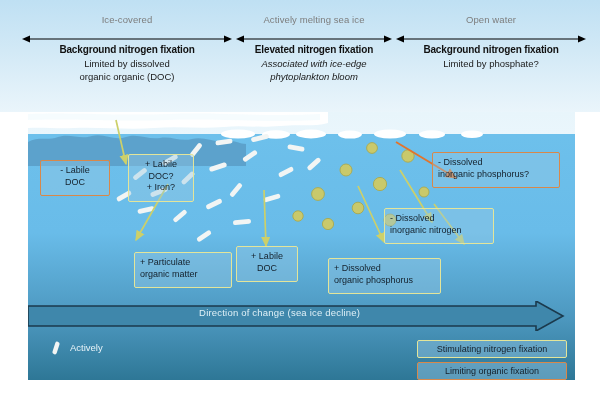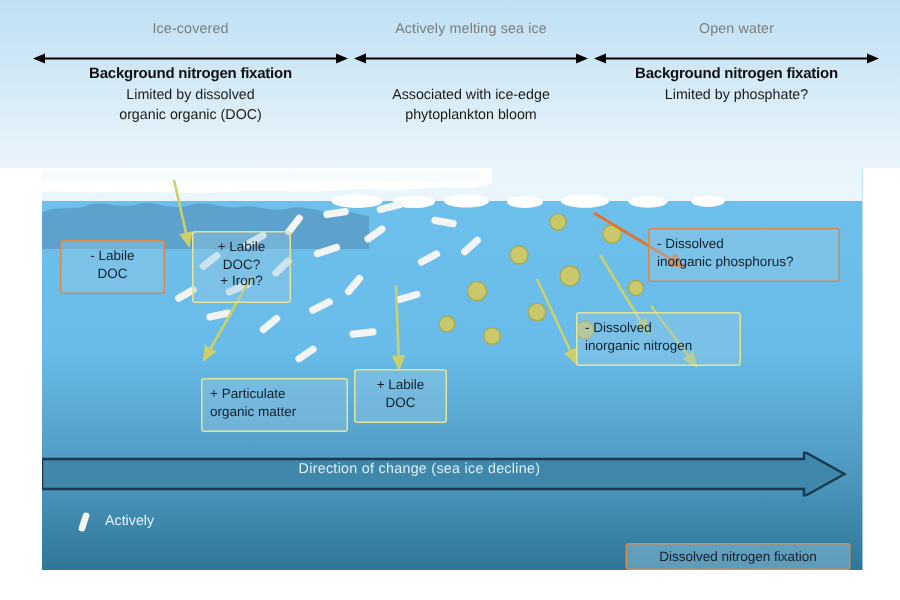--- a/index.html
+++ b/index.html
@@ -73,21 +73,22 @@
 organic organic (DOC)</div>
     </div>
 
     <div class="hdr-col" style="left:236px;width:156px;">
       <div class="hdr-cat">Actively melting sea ice</div>
       <svg class="hdr-axis" viewBox="0 0 156 10" preserveAspectRatio="none">
         <line x1="5" y1="5" x2="151" y2="5" stroke="#000" stroke-width="1.2"></line>
         <polygon points="0,5 8,1.6 8,8.4" fill="#000"></polygon>
         <polygon points="156,5 148,1.6 148,8.4" fill="#000"></polygon>
       </svg>
-      <div class="hdr-sub" style="white-space:pre-line;">Associated with ice-edge
+      <div class="hdr-title">Elevated nitrogen fixation</div>
+      <div class="hdr-sub" style="white-space:pre-line;font-style:italic;">Associated with ice-edge
 phytoplankton bloom</div>
     </div>
 
     <div class="hdr-col" style="left:396px;width:190px;">
       <div class="hdr-cat">Open water</div>
       <svg class="hdr-axis" viewBox="0 0 190 10" preserveAspectRatio="none">
         <line x1="5" y1="5" x2="185" y2="5" stroke="#000" stroke-width="1.2"></line>
         <polygon points="0,5 8,1.6 8,8.4" fill="#000"></polygon>
         <polygon points="190,5 182,1.6 182,8.4" fill="#000"></polygon>
       </svg>
@@ -230,20 +231,22 @@
     <div class="box yel ctr" style="left:100px;top:42px;width:66px;height:48px;white-space:pre-line;">+ Labile
 DOC?
 + Iron?</div>
 
     <div class="box yel" style="left:106px;top:140px;width:98px;height:36px;white-space:pre-line;">+ Particulate
 organic matter</div>
 
     <div class="box yel ctr" style="left:208px;top:134px;width:62px;height:36px;white-space:pre-line;">+ Labile
 DOC</div>
 
+    <div class="box yel" style="left:300px;top:146px;width:113px;height:36px;white-space:pre-line;">+ Dissolved
+organic phosphorus</div>
 
     <div class="box yel" style="left:356px;top:96px;width:110px;height:36px;white-space:pre-line;">- Dissolved
 inorganic nitrogen</div>
 
     <div class="box org" style="left:404px;top:40px;width:128px;height:36px;white-space:pre-line;">- Dissolved
 inorganic phosphorus?</div>
 
     <svg id="dirwrap" viewBox="0 0 547 30" preserveAspectRatio="none">
       <path d="M0,5 L508,5 L508,0 L535,15 L508,30 L508,25 L0,25 Z" fill="#3f87ab" stroke="#1b3a4d" stroke-width="1.6"></path>
     </svg>
@@ -253,16 +256,17 @@
       <div class="leg-row">
         <svg class="leg-gly" viewBox="0 0 16 16">
           <g transform="translate(8,8) rotate(-72)">
               <rect x="-6.5" y="-2.2" width="13" height="4.4" rx="2" fill="#f2f5f4"></rect>
             </g>
         </svg>
         <span class="leg-txt">Actively</span>
       </div>
     </div>
 
-    <div class="key org" style="top:250px;">Dissolved nitrogen fixation</div>
+    <div class="key yel" style="top:228px;">Stimulating nitrogen fixation</div>
+    <div class="key org" style="top:250px;">Limiting organic fixation</div>
 
   </div>
 </div>
 
 </body></html>

